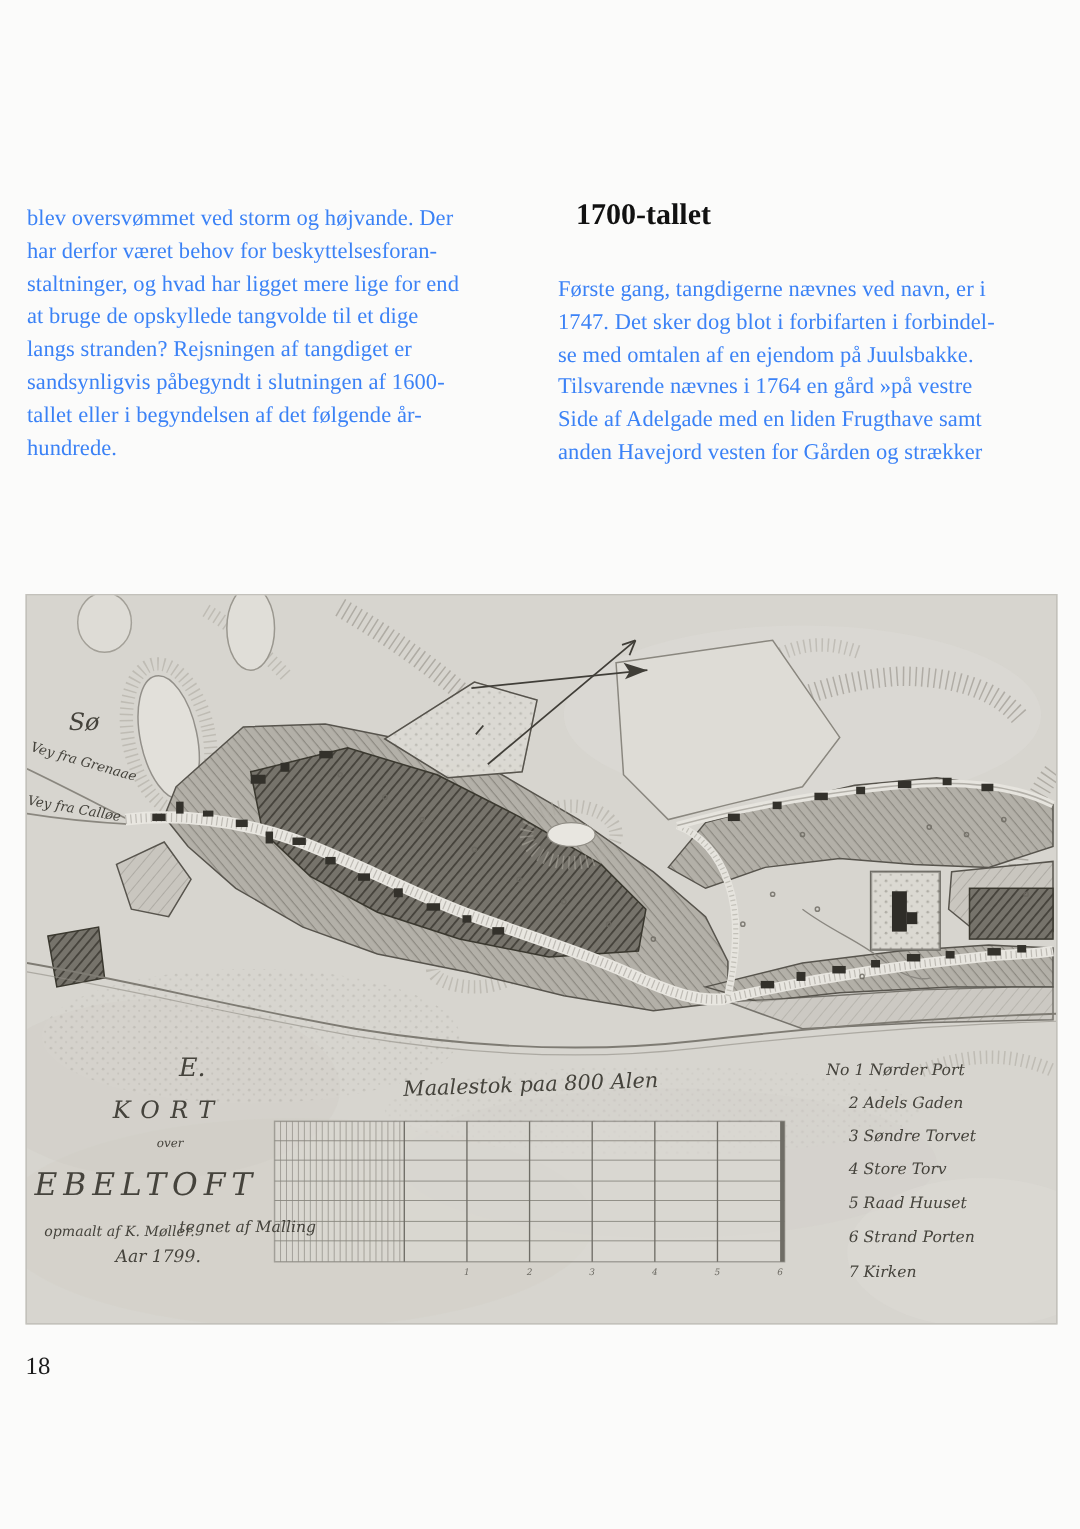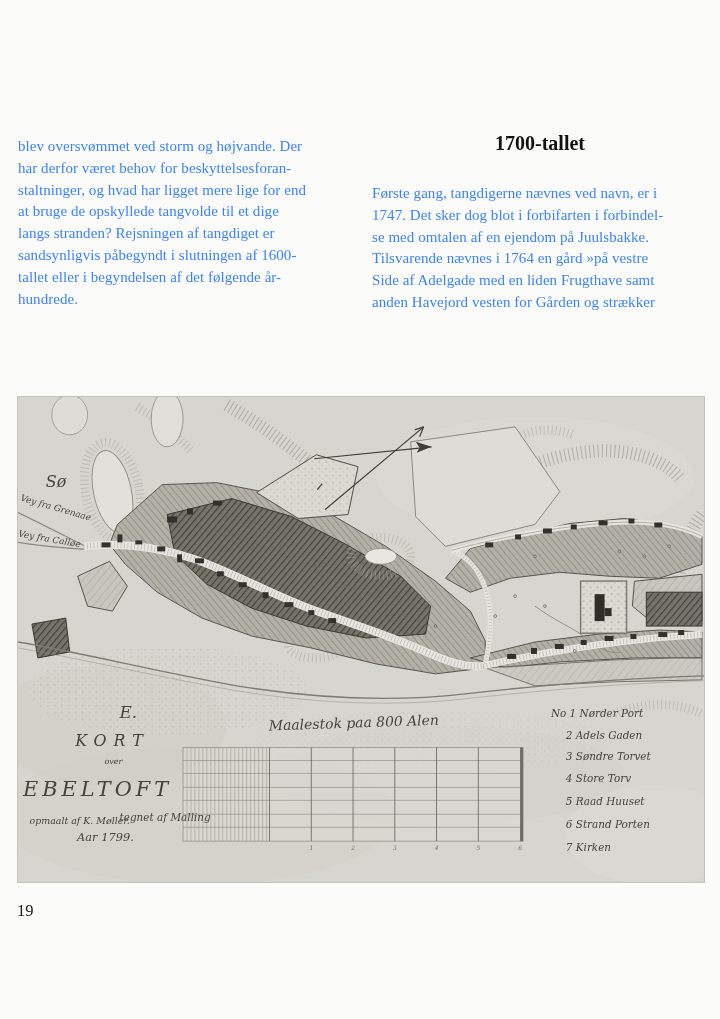--- a/index.html
+++ b/index.html
@@ -4,21 +4,21 @@
 <style>
   html,body{margin:0;padding:0;}
   body{width:720px;height:1019px;position:relative;background:#fbfbfa;overflow:hidden;
        font-family:"Liberation Serif", serif;}
 
   .col{position:absolute;}
   .col-left{left:18px;top:136px;width:342px;}
   .col-right{left:372px;top:130px;width:336px;}
   .body-text{margin:0;font:15px/21.8px "Liberation Serif", serif;color:#3b82f6;
              white-space:pre;letter-spacing:0.05px;}
-  .section-heading{margin:0 0 26px 0;font:700 20px/27px "Liberation Serif", serif;color:#111;text-align:center;}
+  .section-heading{margin:0 0 26px 12px;font:700 20px/27px "Liberation Serif", serif;color:#111;}
 
   .map-figure{position:absolute;left:17px;top:396px;width:688px;height:487px;margin:0;
               background:#d8d6d0;border:1px solid #c3c1bb;box-sizing:border-box;
               box-shadow:inset 0 0 28px rgba(92,89,80,.30);}
   .map-figure svg{position:absolute;left:0;top:0;width:100%;height:100%;}
 
   .page-number{position:absolute;left:17px;top:901px;font:16.5px/20px "Liberation Serif", serif;color:#1a1a1a;}
 
   
   text{font-family:"DejaVu Serif", serif;}
@@ -289,13 +289,13 @@
 
   <g>
     <text class="script" x="28" y="90" font-size="16">Sø</text>
     <text class="script" x="2" y="104" font-size="9" transform="rotate(16 2 104)">Vey fra Grenaae</text>
     <text class="script" x="0" y="140" font-size="9" transform="rotate(10 0 140)">Vey fra Calløe</text>
     <text class="script" x="102" y="322" font-size="17">E.</text>
   </g>
 </svg>
 </figure>
 
-<div class="page-number">19</div>
+<div class="page-number">18</div>
 
 </body></html>

